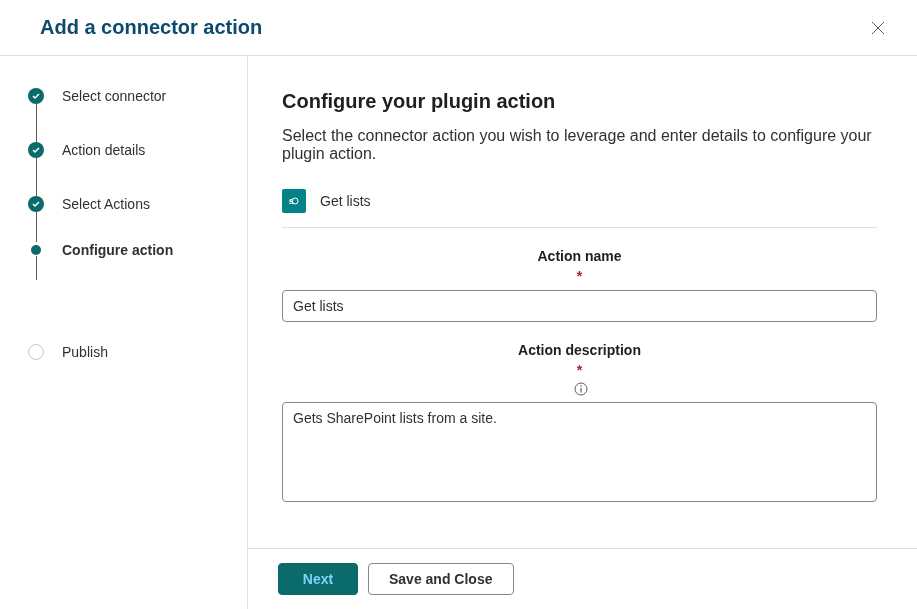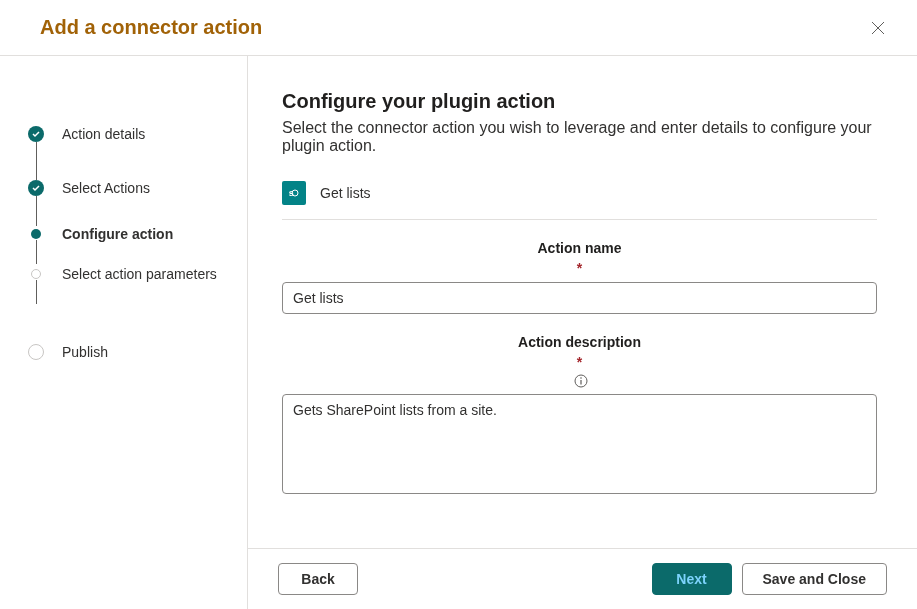--- a/index.html
+++ b/index.html
@@ -15,21 +15,21 @@
     .header {
       display: flex;
       align-items: center;
       justify-content: space-between;
       padding: 16px 28px 16px 40px;
       border-bottom: 1px solid #e1dfdd;
     }
     .header h1 {
       font-size: 20px;
       font-weight: 600;
-      color: #a16207;
+      color: #0c4a6e;
     }
     .close-btn {
       background: none;
       border: none;
       cursor: pointer;
       padding: 4px;
       color: #605e5c;
       display: flex;
       align-items: center;
       justify-content: center;
@@ -99,21 +99,21 @@
     }
     .main {
       flex: 1;
       padding: 34px 40px 20px 34px;
       overflow-y: auto;
     }
     .main h2 {
       font-size: 20px;
       font-weight: 600;
       color: #201f1e;
-      margin-bottom: 6px;
+      margin-bottom: 14px;
     }
     .main .subtitle {
       font-size: 16px;
       color: #323130;
       margin-bottom: 26px;
     }
     .selected-action {
       display: flex;
       align-items: center;
       gap: 14px;
@@ -205,56 +205,60 @@
   <button class="close-btn">
     <svg width="14" height="14" viewBox="0 0 14 14">
         <path d="M1 1 L13 13 M13 1 L1 13" stroke="currentColor" stroke-width="1" fill="none"></path>
       </svg>
   </button>
 </div>
 
 <div class="body">
   <div class="sidebar">
 
-    <div style="height:38px"></div>
-
     <div class="step">
       <div class="step-indicator completed">
         <svg viewBox="0 0 10 10">
             <path d="M2 5 L4 7 L8 3" stroke="#fff" stroke-width="1.5" fill="none"></path>
           </svg>
       </div>
       <div class="connector-line" style="height:38px"></div>
-      <span class="step-label">Action details</span>
+      <span class="step-label">Select connector</span>
     </div>
     <div style="height:38px"></div>
 
     <div class="step">
       <div class="step-indicator completed">
         <svg viewBox="0 0 10 10">
             <path d="M2 5 L4 7 L8 3" stroke="#fff" stroke-width="1.5" fill="none"></path>
           </svg>
       </div>
+      <div class="connector-line" style="height:38px"></div>
+      <span class="step-label">Action details</span>
+    </div>
+    <div style="height:38px"></div>
+
+    <div class="step">
+      <div class="step-indicator completed">
+        <svg viewBox="0 0 10 10">
+            <path d="M2 5 L4 7 L8 3" stroke="#fff" stroke-width="1.5" fill="none"></path>
+          </svg>
+      </div>
       <div class="connector-line" style="height:30px"></div>
       <span class="step-label">Select Actions</span>
     </div>
     <div style="height:30px"></div>
 
     <div class="step current">
       <div class="step-indicator current"></div>
       <div class="connector-line" style="height:24px;top:14px"></div>
       <span class="step-label">Configure action</span>
     </div>
     <div style="height:24px"></div>
 
-    <div class="step">
-      <div class="step-indicator upcoming-small"></div>
-      <div class="connector-line" style="height:24px;top:14px"></div>
-      <span class="step-label">Select action parameters</span>
-    </div>
     <div style="height:24px"></div>
 
     <div style="height:38px"></div>
 
     <div class="step">
       <div class="step-indicator upcoming-large"></div>
       <span class="step-label">Publish</span>
     </div>
 
   </div>
@@ -291,19 +295,18 @@
               <circle cx="7" cy="4" r="0.8" fill="currentColor"></circle>
               <rect x="6.4" y="6" width="1.2" height="4.5" fill="currentColor"></rect>
             </svg>
         </span>
       </div>
       <textarea class="text-area" style="">Gets SharePoint lists from a site.</textarea>
     </div>
   </div>
 
   <div class="footer">
-    <button class="btn btn-secondary">Back</button>
     <div class="footer-right">
       <button class="btn btn-primary">Next</button>
       <button class="btn btn-secondary">Save and Close</button>
     </div>
   </div>
 </div>
 
 </body></html>

